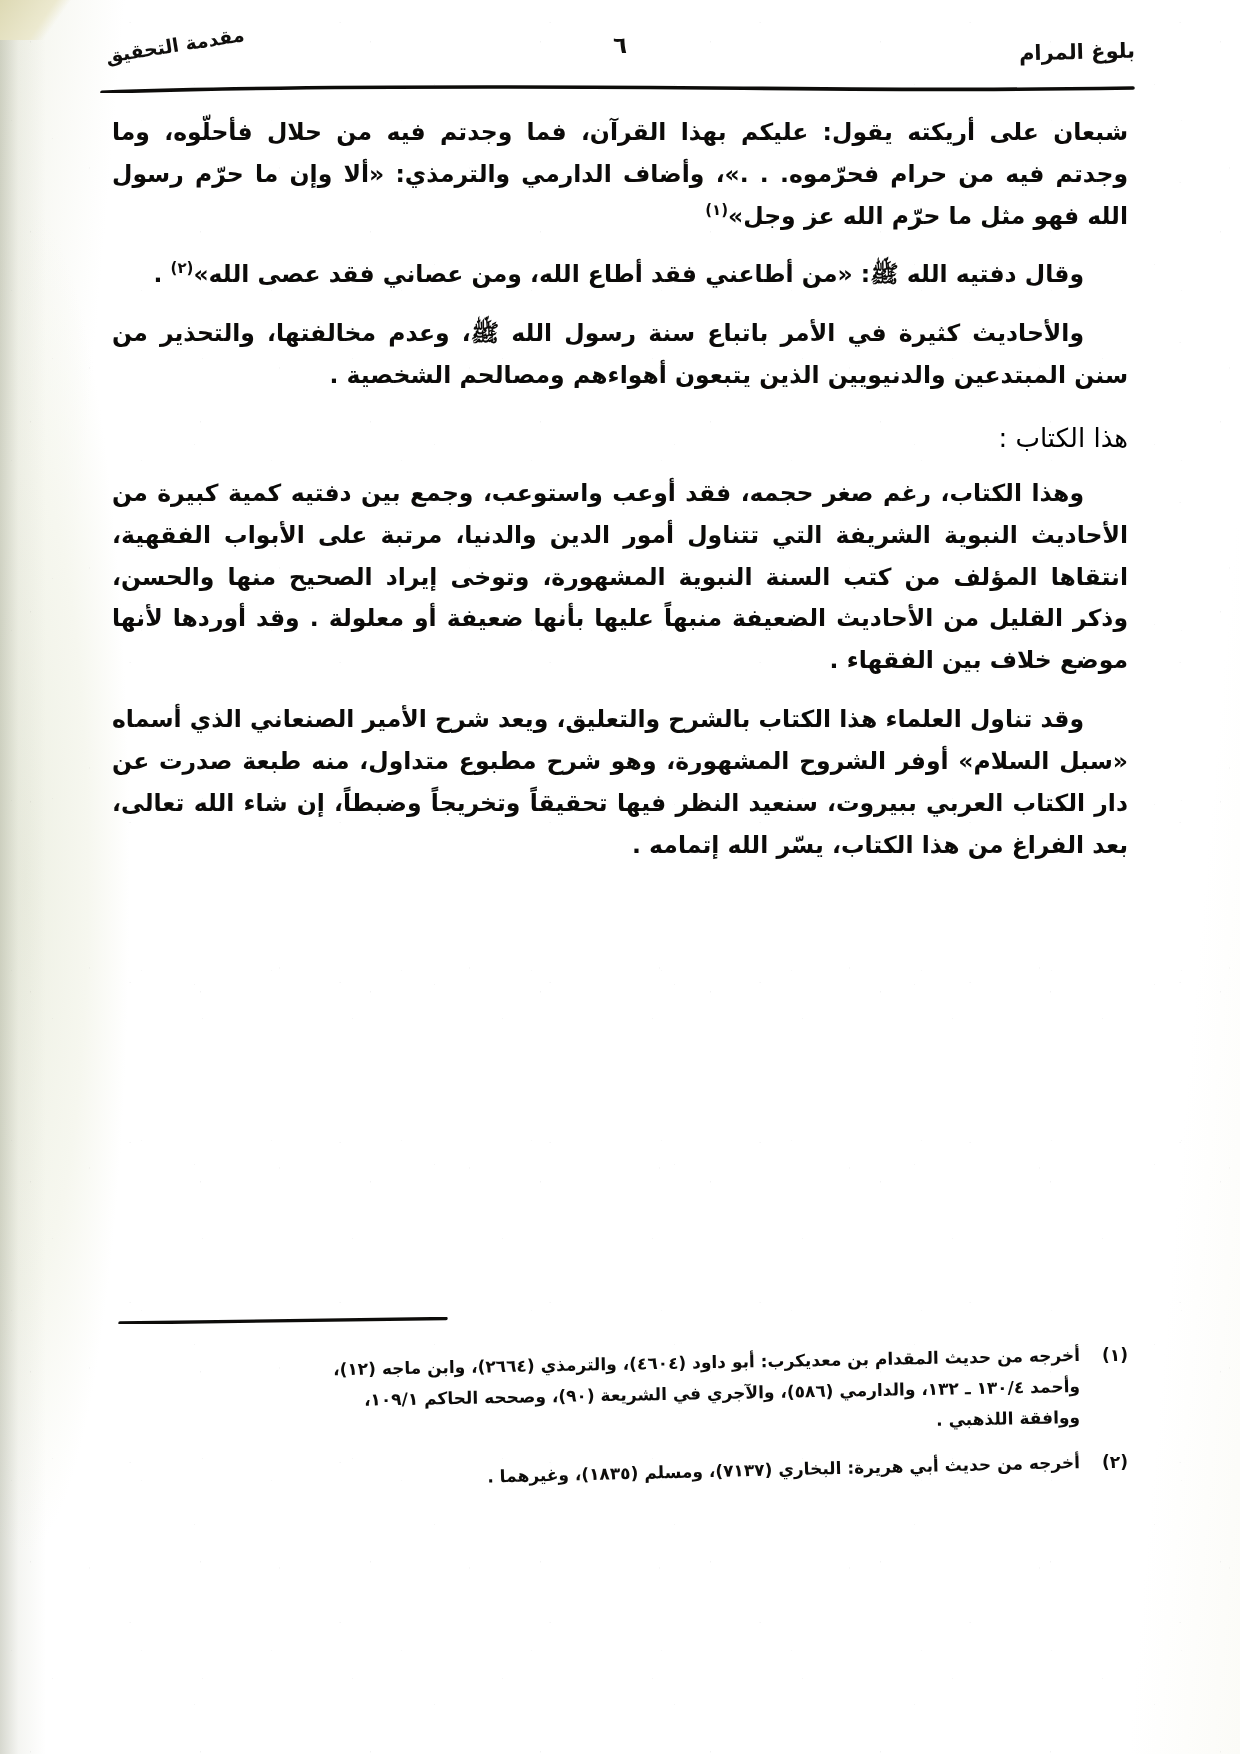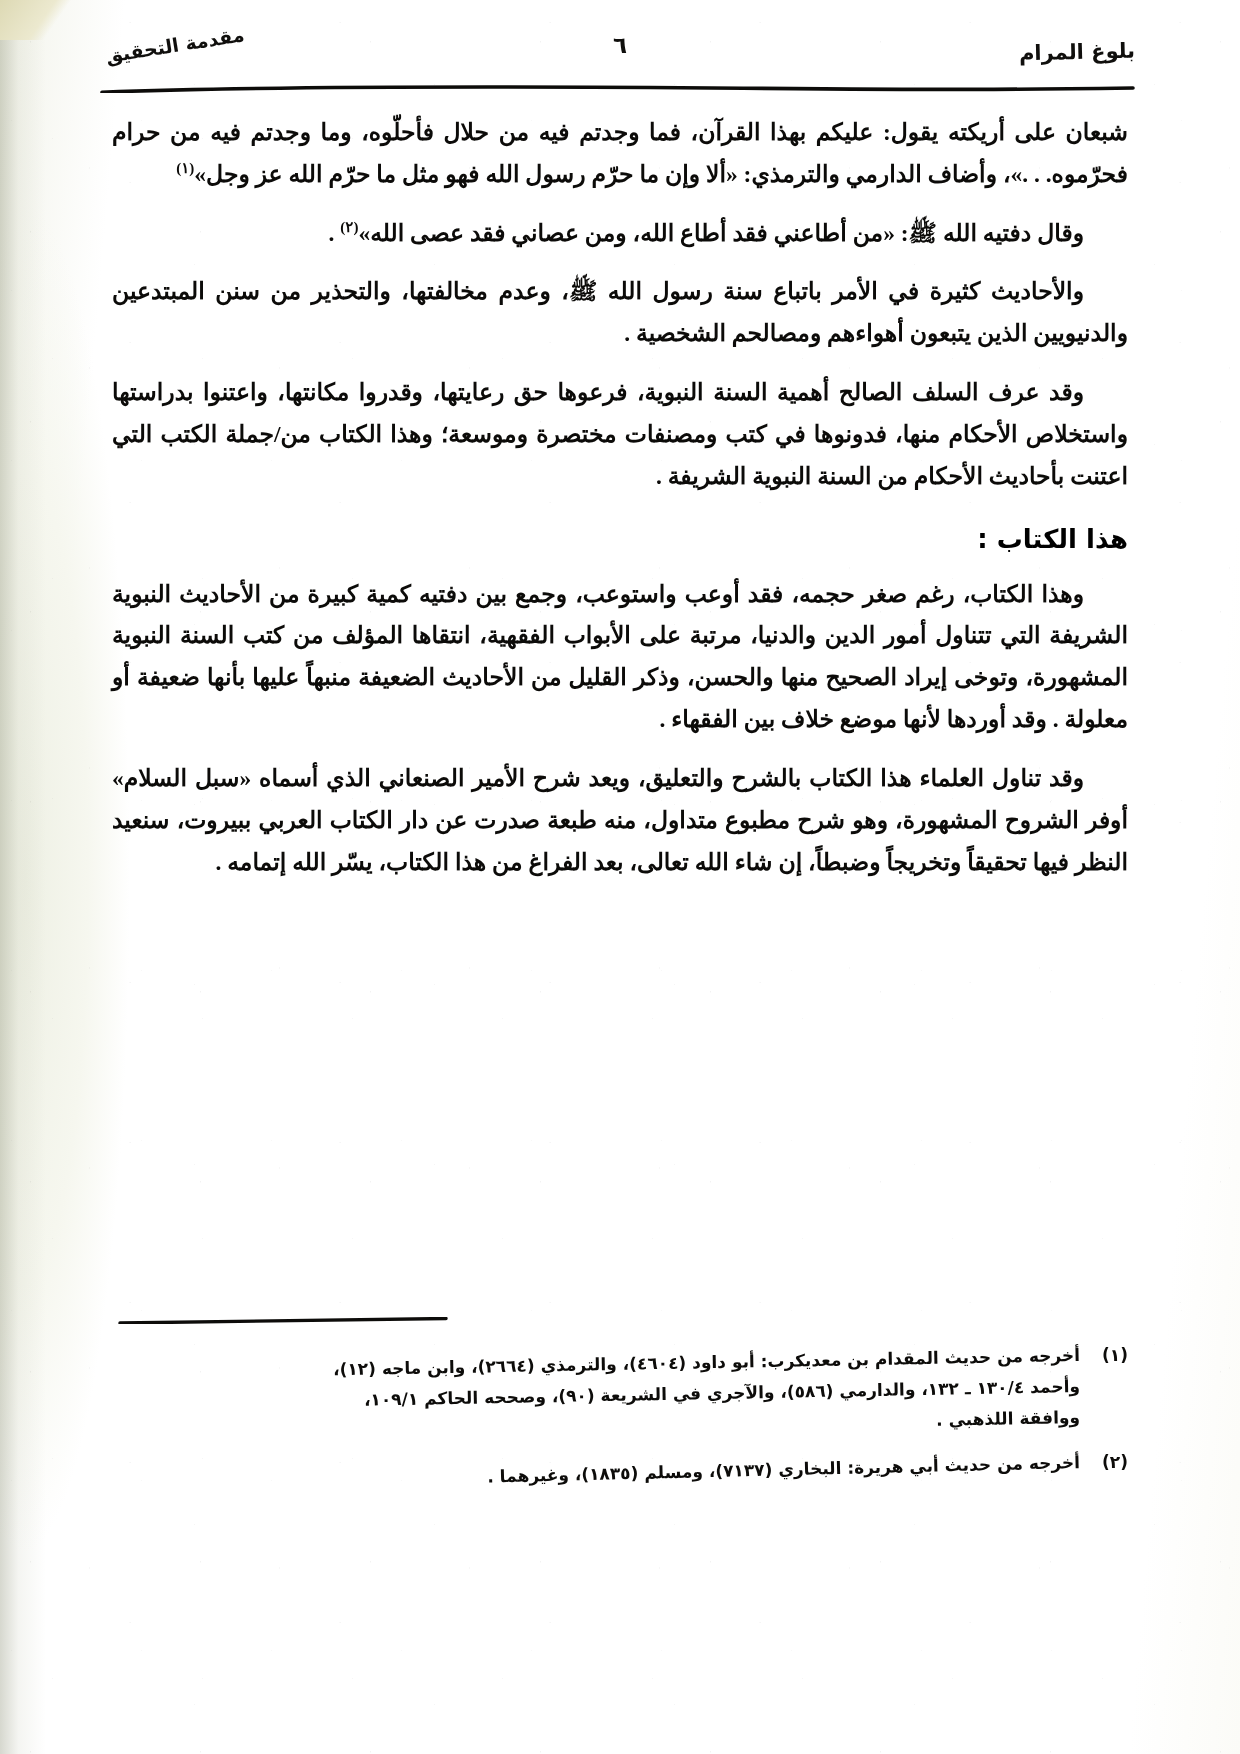--- a/index.html
+++ b/index.html
@@ -104,28 +104,27 @@
     text-justify: inter-word;
     color: #0c0b09;
   }
   p.para {
     margin: 0 0 17px 0;
     font-size: 23.5px;
     line-height: 1.78;
     font-weight: 700;
     letter-spacing: 0;
     text-align: justify;
-    font-family: Liberation Serif, serif;
   }
   p.para.first-indent { text-indent: 44px; }
 
   .sec-head {
     margin: 26px 0 20px 0;
     font-size: 26px;
-    font-weight: 700;
+    font-weight: 400;
     text-align: right;
     color: #000;
   }
 
   .fn-ref {
     font-size: 15px;
     vertical-align: super;
     font-weight: 700;
   }
 
@@ -189,21 +188,20 @@
   </div>
 
   <div class="body-col">
 
     <p class="para"><span>شبعان على أريكته يقول: عليكم بهذا القرآن، فما وجدتم فيه من حلال فأحلّوه، وما وجدتم فيه من حرام فحرّموه. . .»، وأضاف الدارمي والترمذي: «ألا وإن ما حرّم رسول الله فهو مثل ما حرّم الله عز وجل»</span><span class="fn-ref">(١)</span></p>
 
     <p class="para first-indent"><span>وقال دفتيه الله ﷺ: «من أطاعني فقد أطاع الله، ومن عصاني فقد عصى الله»</span><span class="fn-ref">(٢)</span><span> .</span></p>
 
     <p class="para first-indent">والأحاديث كثيرة في الأمر باتباع سنة رسول الله ﷺ، وعدم مخالفتها، والتحذير من سنن المبتدعين والدنيويين الذين يتبعون أهواءهم ومصالحم الشخصية .</p>
 
-    <p class="para first-indent">وقد عرف السلف الصالح أهمية السنة النبوية، فرعوها حق رعايتها، وقدروا مكانتها، واعتنوا بدراستها واستخلاص الأحكام منها، فدونوها في كتب ومصنفات مختصرة وموسعة؛ وهذا الكتاب من/جملة الكتب التي اعتنت بأحاديث الأحكام من السنة النبوية الشريفة .</p>
 
     <h2 class="sec-head">هذا الكتاب :</h2>
 
     <p class="para first-indent">وهذا الكتاب، رغم صغر حجمه، فقد أوعب واستوعب، وجمع بين دفتيه كمية كبيرة من الأحاديث النبوية الشريفة التي تتناول أمور الدين والدنيا، مرتبة على الأبواب الفقهية، انتقاها المؤلف من كتب السنة النبوية المشهورة، وتوخى إيراد الصحيح منها والحسن، وذكر القليل من الأحاديث الضعيفة منبهاً عليها بأنها ضعيفة أو معلولة . وقد أوردها لأنها موضع خلاف بين الفقهاء .</p>
 
     <p class="para first-indent">وقد تناول العلماء هذا الكتاب بالشرح والتعليق، ويعد شرح الأمير الصنعاني الذي أسماه «سبل السلام» أوفر الشروح المشهورة، وهو شرح مطبوع متداول، منه طبعة صدرت عن دار الكتاب العربي ببيروت، سنعيد النظر فيها تحقيقاً وتخريجاً وضبطاً، إن شاء الله تعالى، بعد الفراغ من هذا الكتاب، يسّر الله إتمامه .</p>
   </div>
 
   <div class="fn-rule">
     <svg viewBox="0 0 330 7" preserveAspectRatio="none" aria-hidden="true">

